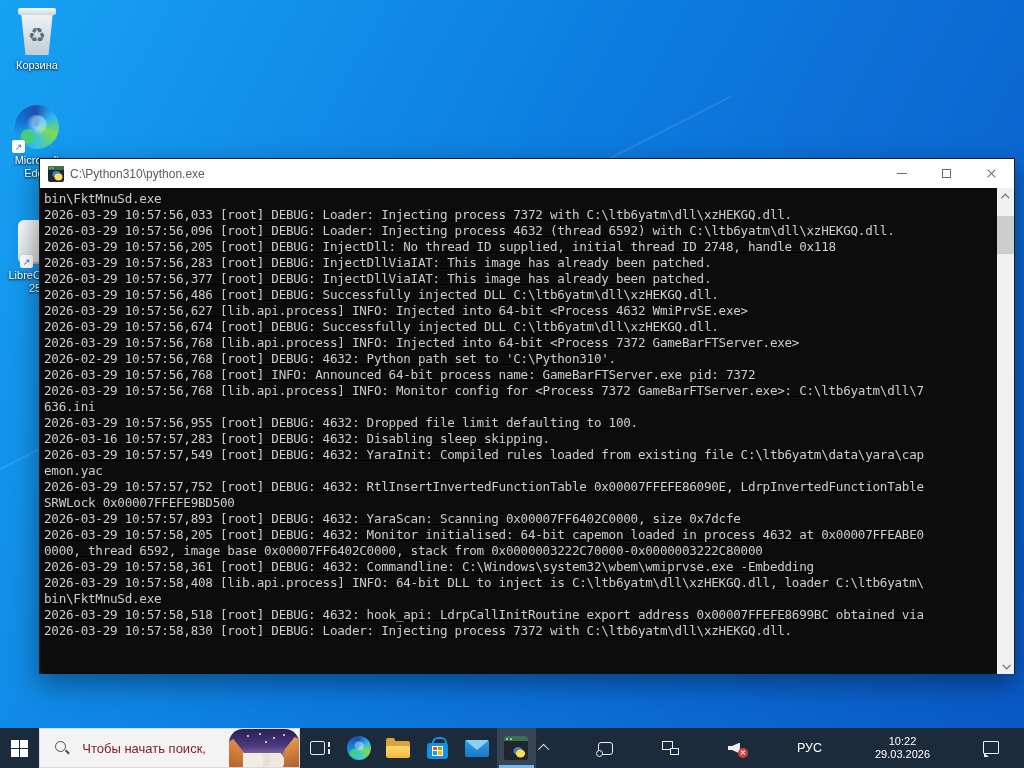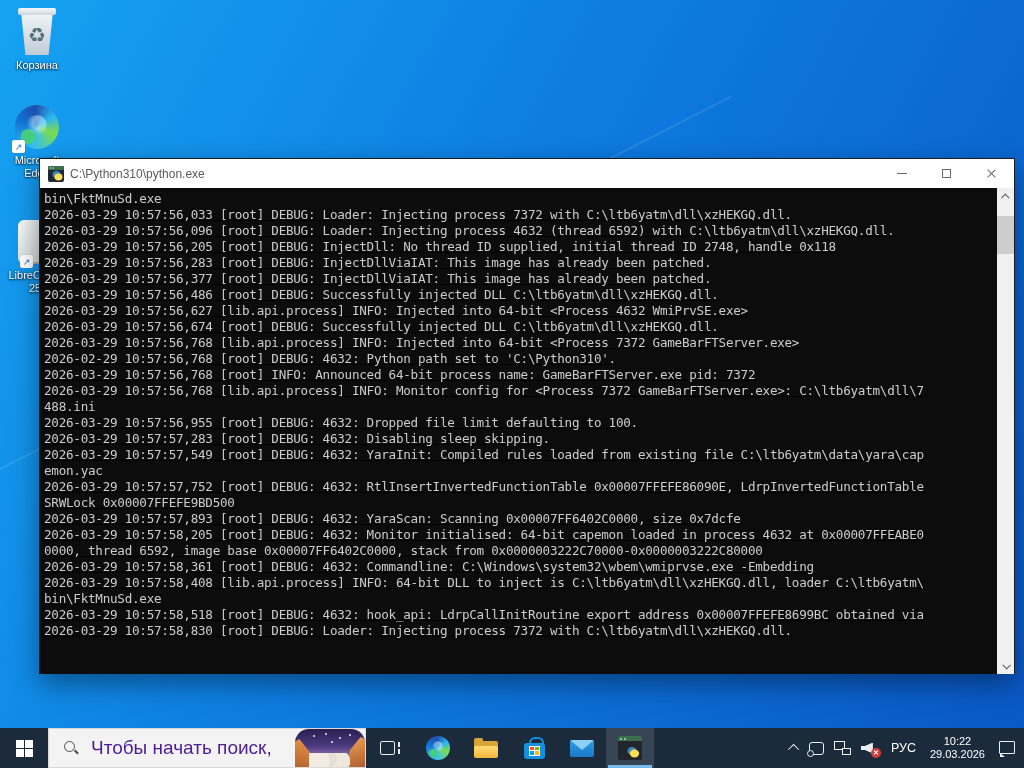--- a/index.html
+++ b/index.html
@@ -74,21 +74,21 @@
   .taskbar { position:absolute; left:0; bottom:0; width:1024px; height:40px; background:#1c2b3c;
     display:flex; align-items:stretch; z-index:10; }
   .start { width:48px; display:flex; align-items:center; justify-content:center; }
   .winlogo { display:grid; grid-template-columns:8px 8px; grid-template-rows:8px 8px; gap:1px; }
   .winlogo span { background:#ffffff; }
 
   .searchbox { width:318px; background:#f3f3f3; display:flex; align-items:center; position:relative; border:1px solid #dadada; }
   .mag { position:relative; width:16px; height:16px; margin:0 12px 0 14px; flex:0 0 auto; }
   .mag::before { content:''; position:absolute; left:1px; top:1px; width:9px; height:9px; border:1.6px solid #4d4d4d; border-radius:50%; }
   .mag::after { content:''; position:absolute; left:11px; top:11px; width:5px; height:1.6px; background:#4d4d4d; transform:rotate(45deg); }
-  .search-text { font-size:19px; color:#4c1d95; white-space:nowrap; }
+  .search-text { font-size:13px; color:#7f1d1d; white-space:nowrap; }
   .highlight-img { position:absolute; right:0; top:0; width:70px; height:38px; overflow:hidden; border-radius:14px 14px 0 0;
     background:linear-gradient(#2a1f52 0%, #4b3a7e 45%, #8a6aa8 70%, #b58ab0 100%); }
   .star { position:absolute; width:2px; height:2px; background:#fff; border-radius:50%; opacity:.9; }
   .rock-l { position:absolute; left:-6px; bottom:-2px; width:26px; height:30px; background:linear-gradient(200deg,#e8984a,#b05c2a); clip-path:polygon(0 100%,0 20%,40% 0,80% 45%,100% 100%); }
   .rock-r { position:absolute; right:-6px; bottom:-2px; width:26px; height:32px; background:linear-gradient(160deg,#f0a855,#a8542a); clip-path:polygon(0 100%,20% 40%,60% 0,100% 15%,100% 100%); }
   .clouds { position:absolute; left:14px; bottom:0px; width:42px; height:14px;
     background:
       radial-gradient(circle at 20% 60%, #f2ece2 0 34%, rgba(0,0,0,0) 36%),
       radial-gradient(circle at 45% 40%, #e8e0d4 0 36%, rgba(0,0,0,0) 38%),
       radial-gradient(circle at 72% 60%, #efe8dc 0 34%, rgba(0,0,0,0) 36%); }
@@ -123,21 +123,21 @@
   .mail { position:relative; width:24px; height:17px; background:linear-gradient(#2d9fe0,#1b78ca); border-radius:2px; overflow:hidden; }
   .mail::before { content:''; position:absolute; left:0; top:0; border-left:12px solid transparent; border-right:12px solid transparent; border-top:10px solid #8ed0f5; }
 
   
   .pycon { position:relative; width:24px; height:24px; background:#20262b; border-radius:2px; overflow:hidden; }
   .pycon .tstrip { position:absolute; top:0; left:0; right:0; height:5px; background:#3d6e4f; }
   .pycon .tstrip i { position:absolute; top:1.5px; width:2px; height:2px; background:#9fe8b0; border-radius:50%; }
   .pycon svg { position:absolute; right:1px; bottom:1px; }
 
   
-  .tray { margin-left:auto; display:flex; align-items:center; padding-right:4px; }
+  .tray { margin-left:auto; display:flex; align-items:center; padding-right:20px;gap:39px; }
   .tray-item { height:40px; display:flex; align-items:center; justify-content:center; padding:0 5px; }
   .chevron-up { width:8px; height:8px; border-left:1.6px solid #eceff2; border-top:1.6px solid #eceff2; transform:rotate(45deg) translateY(2px); }
   .devbox { position:relative; width:15px; height:13px; border:1.6px solid #eceff2; border-radius:3px; }
   .devbox::after { content:''; position:absolute; left:-3px; bottom:-3px; width:5px; height:5px; border-radius:50%; border:1.4px solid #eceff2; background:#1c2b3c; }
   .net { position:relative; width:17px; height:14px; }
   .net .m1 { position:absolute; left:0; top:0; width:11px; height:9px; border:1.5px solid #eceff2; }
   .net .m2 { position:absolute; right:0; bottom:0; width:9px; height:7px; border:1.5px solid #eceff2; background:#1c2b3c; }
   .vol { position:relative; width:18px; height:15px; }
   .vol .spk { position:absolute; left:0; top:2px; width:12px; height:11px; background:#eceff2;
     clip-path:polygon(0 32%, 34% 32%, 100% 0, 100% 100%, 34% 68%, 0 68%); }
@@ -219,23 +219,23 @@
         <div class="cline">2026-03-29 10:57:56,205 [root] DEBUG: InjectDll: No thread ID supplied, initial thread ID 2748, handle 0x118</div>
         <div class="cline">2026-03-29 10:57:56,283 [root] DEBUG: InjectDllViaIAT: This image has already been patched.</div>
         <div class="cline">2026-03-29 10:57:56,377 [root] DEBUG: InjectDllViaIAT: This image has already been patched.</div>
         <div class="cline">2026-03-29 10:57:56,486 [root] DEBUG: Successfully injected DLL C:\ltb6yatm\dll\xzHEKGQ.dll.</div>
         <div class="cline">2026-03-29 10:57:56,627 [lib.api.process] INFO: Injected into 64-bit &lt;Process 4632 WmiPrvSE.exe&gt;</div>
         <div class="cline">2026-03-29 10:57:56,674 [root] DEBUG: Successfully injected DLL C:\ltb6yatm\dll\xzHEKGQ.dll.</div>
         <div class="cline">2026-03-29 10:57:56,768 [lib.api.process] INFO: Injected into 64-bit &lt;Process 7372 GameBarFTServer.exe&gt;</div>
         <div class="cline">2026-02-29 10:57:56,768 [root] DEBUG: 4632: Python path set to 'C:\Python310'.</div>
         <div class="cline">2026-03-29 10:57:56,768 [root] INFO: Announced 64-bit process name: GameBarFTServer.exe pid: 7372</div>
         <div class="cline">2026-03-29 10:57:56,768 [lib.api.process] INFO: Monitor config for &lt;Process 7372 GameBarFTServer.exe&gt;: C:\ltb6yatm\dll\7</div>
-        <div class="cline">488.ini</div>
+        <div class="cline">636.ini</div>
         <div class="cline">2026-03-29 10:57:56,955 [root] DEBUG: 4632: Dropped file limit defaulting to 100.</div>
-        <div class="cline">2026-03-29 10:57:57,283 [root] DEBUG: 4632: Disabling sleep skipping.</div>
+        <div class="cline">2026-03-16 10:57:57,283 [root] DEBUG: 4632: Disabling sleep skipping.</div>
         <div class="cline">2026-03-29 10:57:57,549 [root] DEBUG: 4632: YaraInit: Compiled rules loaded from existing file C:\ltb6yatm\data\yara\cap</div>
         <div class="cline">emon.yac</div>
         <div class="cline">2026-03-29 10:57:57,752 [root] DEBUG: 4632: RtlInsertInvertedFunctionTable 0x00007FFEFE86090E, LdrpInvertedFunctionTable</div>
         <div class="cline">SRWLock 0x00007FFEFE9BD500</div>
         <div class="cline">2026-03-29 10:57:57,893 [root] DEBUG: 4632: YaraScan: Scanning 0x00007FF6402C0000, size 0x7dcfe</div>
         <div class="cline">2026-03-29 10:57:58,205 [root] DEBUG: 4632: Monitor initialised: 64-bit capemon loaded in process 4632 at 0x00007FFEABE0</div>
         <div class="cline">0000, thread 6592, image base 0x00007FF6402C0000, stack from 0x0000003222C70000-0x0000003222C80000</div>
         <div class="cline">2026-03-29 10:57:58,361 [root] DEBUG: 4632: Commandline: C:\Windows\system32\wbem\wmiprvse.exe -Embedding</div>
         <div class="cline">2026-03-29 10:57:58,408 [lib.api.process] INFO: 64-bit DLL to inject is C:\ltb6yatm\dll\xzHEKGQ.dll, loader C:\ltb6yatm\</div>
         <div class="cline">bin\FktMnuSd.exe</div>

